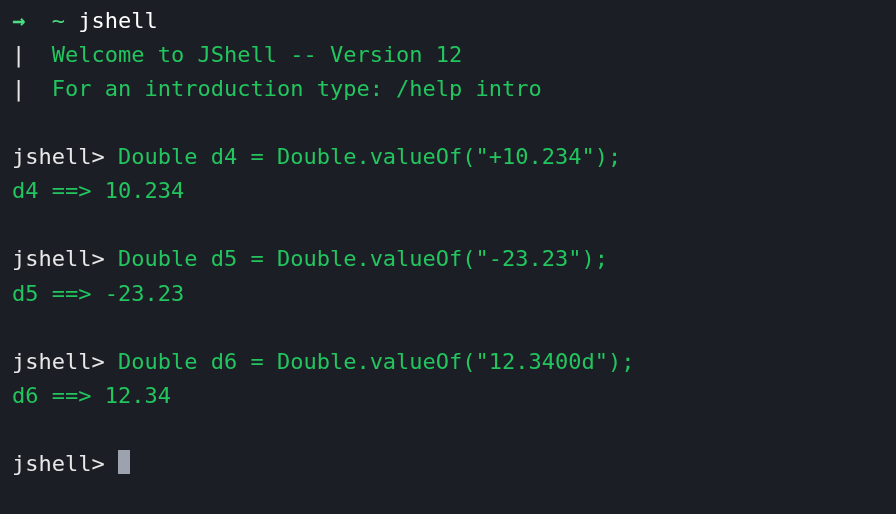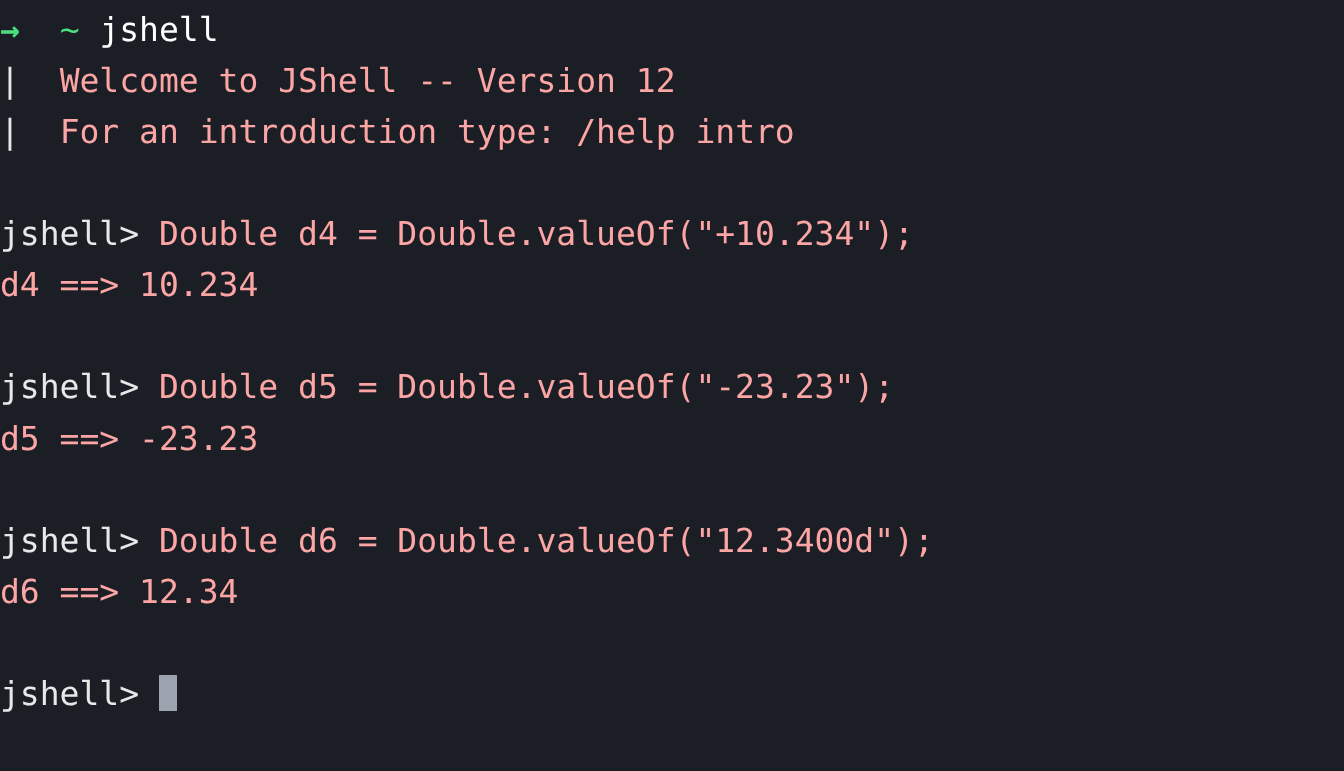--- a/index.html
+++ b/index.html
@@ -14,37 +14,37 @@
       font-size: 22px;
       line-height: 1.55;
       padding: 4px 0;
       width: 896px;
       height: 514px;
       overflow: hidden;
       font-weight: 500;
     }
     .line {
       white-space: pre;
-      padding-left: 0;
+      padding-left: 12px;
     }
     .arrow {
       color: #4ade80;
       font-weight: bold;
     }
     .tilde {
       color: #4ade80;
     }
     .cmd {
       color: #ffffff;
     }
     .pipe {
       color: #e8e8e8;
     }
     .text {
-      color: #fca5a5;
+      color: #22c55e;
     }
     .prompt {
       color: #e8e8e8;
       margin-top: 31px;
     }
     .cursor {
       display: inline-block;
       width: 12px;
       height: 24px;
       background-color: #9ca3af;

